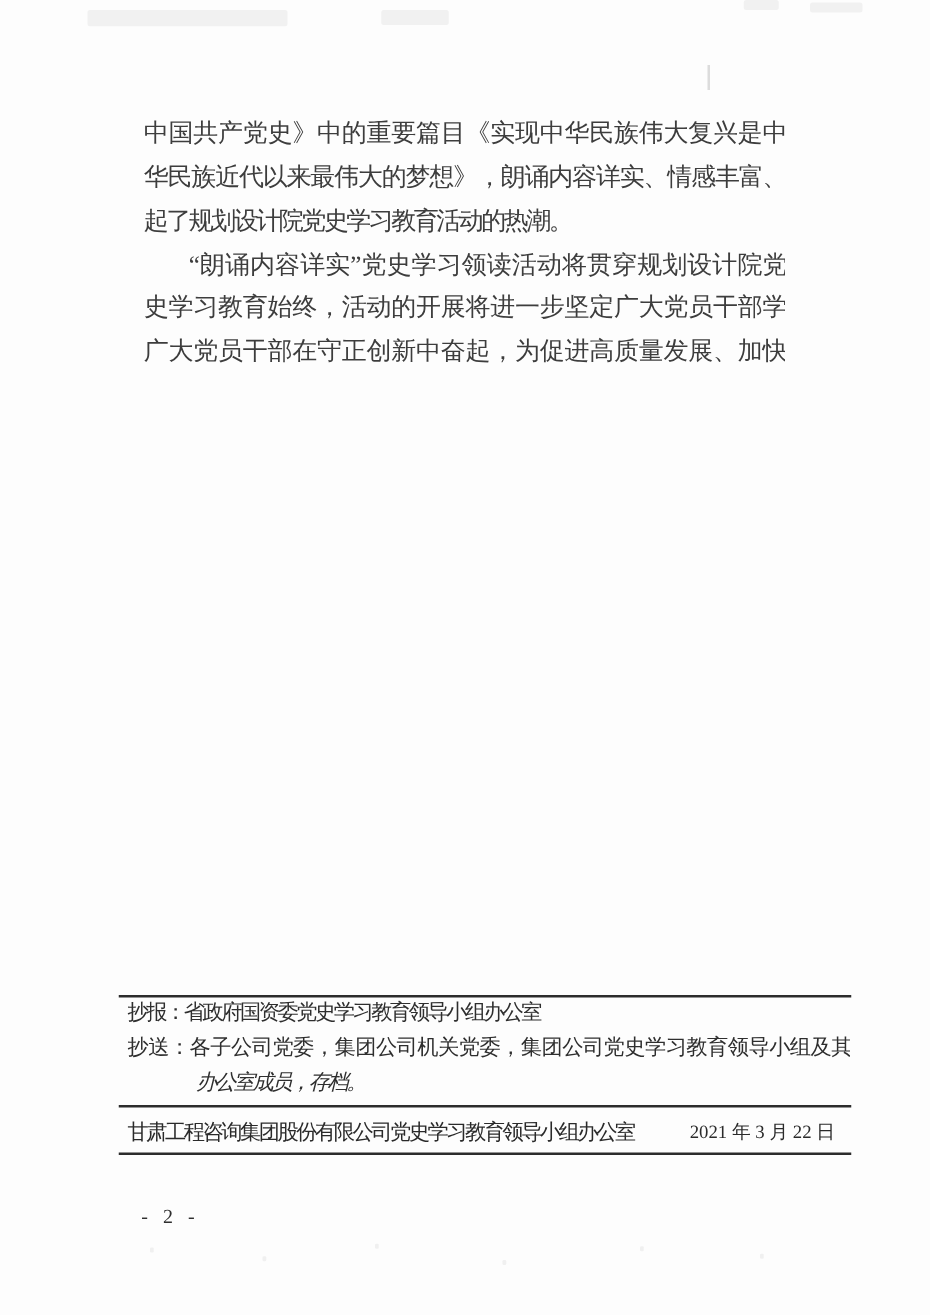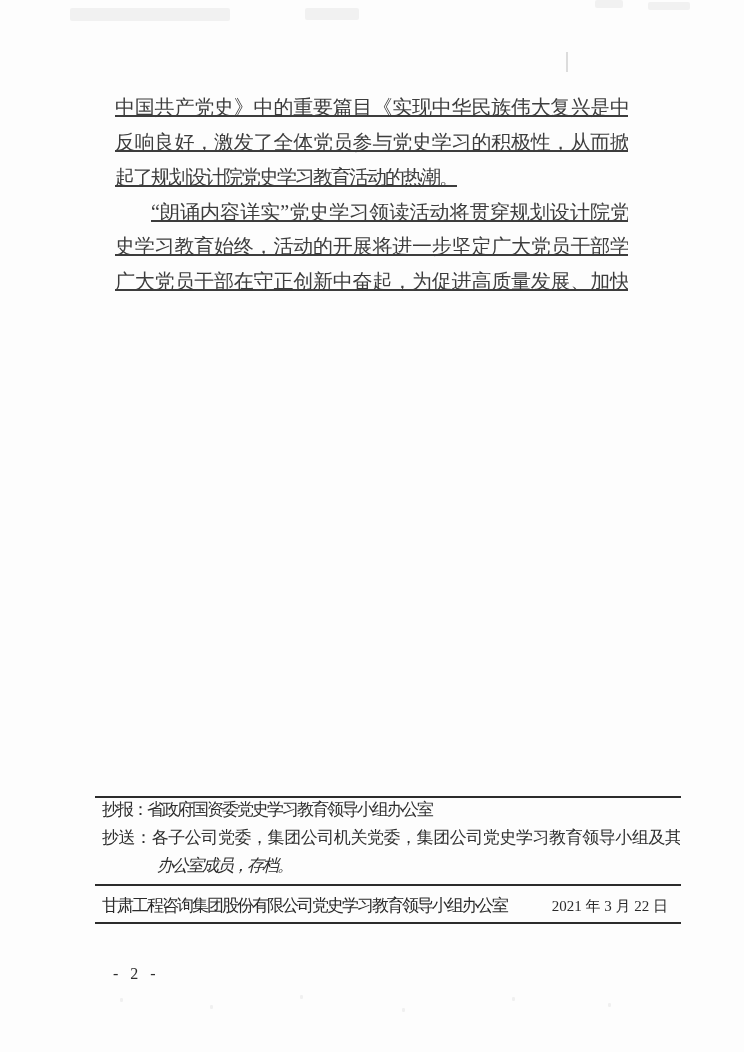--- a/index.html
+++ b/index.html
@@ -18,21 +18,21 @@
   .s2{left:305px;top:8px;width:54px;height:12px;}
   .s3{left:595px;top:0;width:28px;height:8px;}
   .s4{left:648px;top:2px;width:42px;height:8px;}
   .tick{position:absolute;left:566px;top:52px;width:2px;height:20px;background:#dcdcdc;}
   .speck{position:absolute;width:3px;height:4px;background:#f0f0f0;border-radius:1px;}
   
   .bodytext{
     position:absolute;left:115px;top:90px;width:513px;
     font-size:20px;letter-spacing:-2px;color:#3d3d3d;
   }
-  .line{height:34.85px;line-height:34.85px;white-space:nowrap;text-decoration:underline;}
+  .line{height:34.85px;line-height:34.85px;white-space:nowrap;}
   .line.full{white-space:normal;text-align:justify;text-align-last:justify;overflow:hidden;}
   .line.indent{padding-left:36px;}
   
   .rule{position:absolute;left:95px;width:586px;height:2px;background:#2c2c2c;}
   .r1{top:796px;}
   .r2{top:884px;}
   .r3{top:922px;}
   .fline{
     position:absolute;left:102px;
     font-size:17px;letter-spacing:-2px;color:#2e2e2e;
@@ -66,21 +66,21 @@
   <div class="tick"></div>
   <div class="speck" style="left:120px;top:998px;"></div>
   <div class="speck" style="left:210px;top:1005px;"></div>
   <div class="speck" style="left:300px;top:995px;"></div>
   <div class="speck" style="left:402px;top:1008px;"></div>
   <div class="speck" style="left:512px;top:997px;"></div>
   <div class="speck" style="left:608px;top:1003px;"></div>
 
   <div class="bodytext">
     <div class="line full">中国共产党史》中的重要篇目《实现中华民族伟大复兴是中</div>
-    <div class="line full">反响良好，激发了全体党员参与党史学习的积极性，从而掀</div>
+    <div class="line full">华民族近代以来最伟大的梦想》，朗诵内容详实、情感丰富、</div>
     <div class="line">起了规划设计院党史学习教育活动的热潮。</div>
     <div class="line full indent">“朗诵内容详实”党史学习领读活动将贯穿规划设计院党</div>
     <div class="line full">史学习教育始终，活动的开展将进一步坚定广大党员干部学</div>
     <div class="line full">广大党员干部在守正创新中奋起，为促进高质量发展、加快</div>
   </div>
 
   <div class="rule r1"></div>
 
   <div class="fline chaobao">抄报：省政府国资委党史学习教育领导小组办公室</div>
   <div class="fline chaosong">抄送：各子公司党委，集团公司机关党委，集团公司党史学习教育领导小组及其</div>

